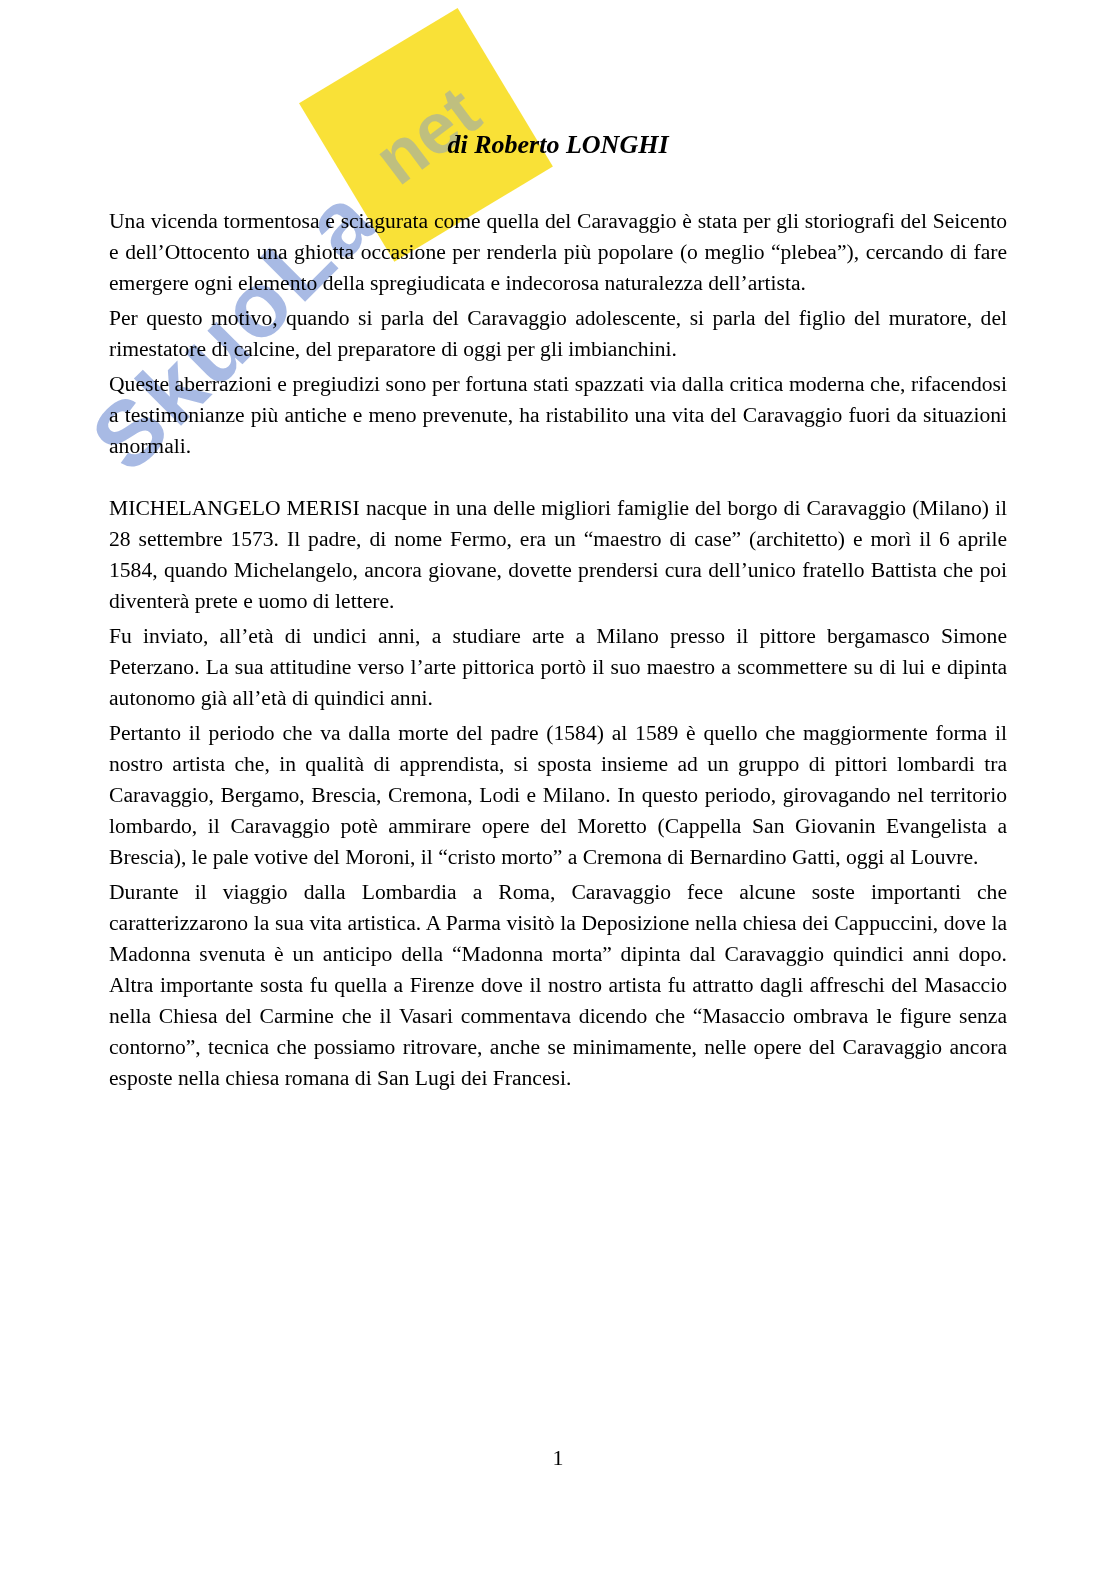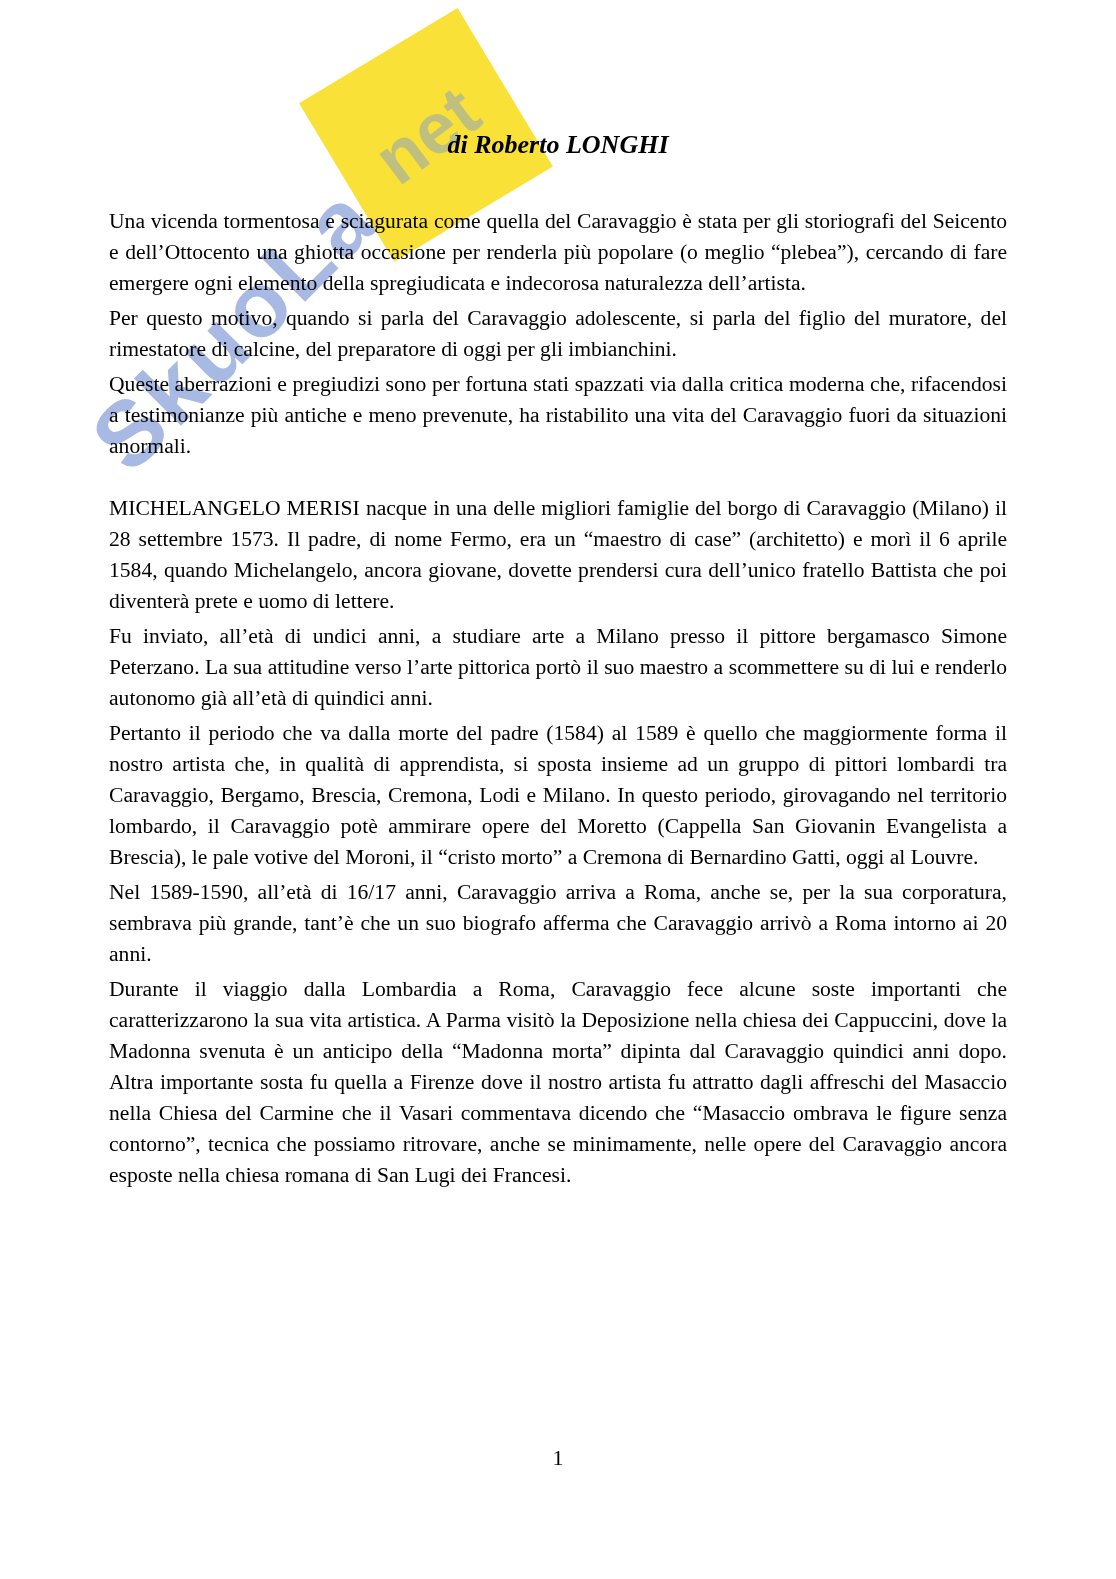--- a/index.html
+++ b/index.html
@@ -124,23 +124,22 @@
 
 
     <div class="doc-subtitle">di Roberto LONGHI</div>
 
 
     <div class="body-text">
       <p>Una vicenda tormentosa e sciagurata come quella del Caravaggio è stata per gli storiografi del Seicento e dell’Ottocento una ghiotta occasione per renderla più popolare (o meglio “plebea”), cercando di fare emergere ogni elemento della spregiudicata e indecorosa naturalezza dell’artista.</p>
       <p>Per questo motivo, quando si parla del Caravaggio adolescente, si parla del figlio del muratore, del rimestatore di calcine, del preparatore di oggi per gli imbianchini.</p>
       <p>Queste aberrazioni e pregiudizi sono per fortuna stati spazzati via dalla critica moderna che, rifacendosi a testimonianze più antiche e meno prevenute, ha ristabilito una vita del Caravaggio fuori da situazioni anormali.</p>
       <p class="gap-before">MICHELANGELO MERISI nacque in una delle migliori famiglie del borgo di Caravaggio (Milano) il 28 settembre 1573. Il padre, di nome Fermo, era un “maestro di case” (architetto) e morì il 6 aprile 1584, quando Michelangelo, ancora giovane, dovette prendersi cura dell’unico fratello Battista che poi diventerà prete e uomo di lettere.</p>
-      <p>Fu inviato, all’età di undici anni,  a studiare arte a Milano presso il pittore bergamasco Simone Peterzano. La sua attitudine verso l’arte pittorica portò il suo maestro a scommettere su di lui e renderlo autonomo già all’età di quindici anni.</p>
+      <p>Fu inviato, all’età di undici anni,  a studiare arte a Milano presso il pittore bergamasco Simone Peterzano. La sua attitudine verso l’arte pittorica portò il suo maestro a scommettere su di lui e dipinta autonomo già all’età di quindici anni.</p>
       <p>Pertanto il periodo che va dalla morte del padre (1584) al 1589 è quello che maggiormente forma il nostro artista che, in qualità di apprendista, si sposta insieme ad un gruppo di pittori lombardi tra Caravaggio, Bergamo, Brescia, Cremona, Lodi e Milano. In questo periodo, girovagando nel territorio lombardo, il Caravaggio potè ammirare opere del Moretto (Cappella San Giovanin Evangelista a Brescia), le pale votive del Moroni, il “cristo morto” a Cremona di Bernardino Gatti, oggi al Louvre.</p>
-      <p>Nel 1589-1590, all’età di 16/17 anni, Caravaggio arriva a Roma, anche se, per la sua corporatura, sembrava più grande, tant’è che un suo biografo afferma che Caravaggio arrivò a Roma intorno ai 20 anni.</p>
       <p>Durante il viaggio dalla Lombardia a Roma, Caravaggio fece alcune soste importanti che caratterizzarono la sua vita artistica. A Parma visitò la Deposizione nella chiesa dei Cappuccini, dove la Madonna svenuta è un anticipo della “Madonna morta” dipinta dal Caravaggio quindici anni dopo. Altra importante sosta fu quella a Firenze dove il nostro artista fu attratto dagli affreschi del Masaccio nella Chiesa del Carmine che il Vasari commentava dicendo che “Masaccio ombrava le figure senza contorno”, tecnica che possiamo ritrovare, anche se minimamente, nelle opere del Caravaggio ancora esposte nella chiesa romana di San Lugi dei Francesi.</p>
     </div>
 
   </div>
 
   <div class="page-number">1</div>
 
 </div>
 
 </body></html>

